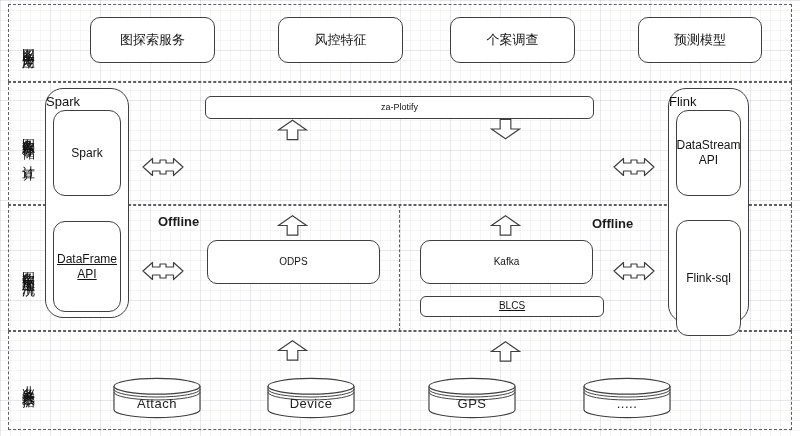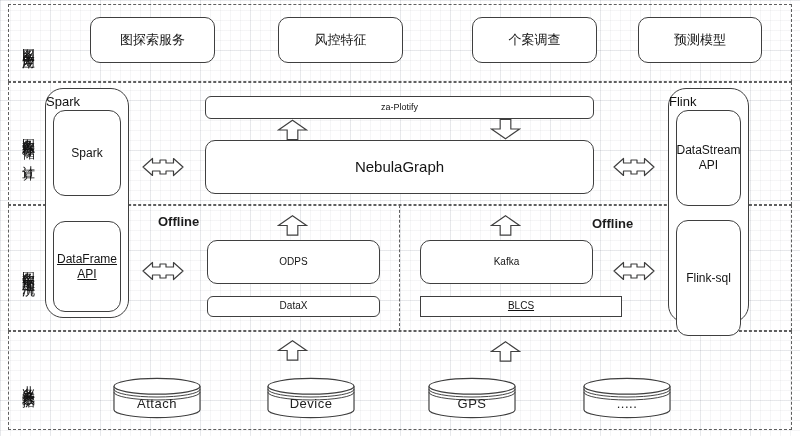--- a/index.html
+++ b/index.html
@@ -53,37 +53,36 @@
   <div class="band" style="top:205px;height:126px;"></div>
   <div class="band" style="top:331px;height:99px;"></div>
 
   <div class="vlabel" style="top:4px;height:78px;">图服务应用</div>
   <div class="vlabel" style="top:82px;height:123px;">图数据存储&amp;计算</div>
   <div class="vlabel" style="top:205px;height:126px;">图数据加工清洗</div>
   <div class="vlabel" style="top:331px;height:99px;">业务关系数据</div>
 
   <div class="node app-box" style="left:90px;">图探索服务</div>
   <div class="node app-box" style="left:278px;">风控特征</div>
-  <div class="node app-box" style="left:472px;">个案调查</div>
+  <div class="node app-box" style="left:450px;">个案调查</div>
   <div class="node app-box" style="left:638px;width:124px;">预测模型</div>
 
   <div class="group" style="left:45px;top:88px;width:84px;height:230px;">
     <div class="group-title">Spark</div>
   </div>
   <div class="node inner" style="left:53px;top:110px;width:68px;height:86px;">Spark</div>
   <div class="node inner" style="left:53px;top:221px;width:68px;height:91px;text-decoration:underline;">DataFrame API</div>
 
   <div class="group" style="left:668px;top:88px;width:81px;height:235px;">
     <div class="group-title">Flink</div>
   </div>
-  <div class="node inner" style="left:676px;top:110px;width:65px;height:96px;">DataStream API</div>
+  <div class="node inner" style="left:676px;top:110px;width:65px;height:86px;">DataStream API</div>
   <div class="node inner" style="left:676px;top:220px;width:65px;height:116px;">Flink-sql</div>
 
   <div class="node wide-sm" style="left:205px;top:96px;width:389px;height:23px;">za-Plotify</div>
-  <div class="node" style="left:205px;top:140px;width:389px;height:54px;border-radius:10px;font-size:15px;">NebulaGraph</div>
 
   <div class="arrow" style="left:277px;top:119px;">
     <svg width="31" height="22" viewBox="0 0 32 22">
         <path d="M16 1 L30.5 11 L21.5 11 L21.5 21 L10.5 21 L10.5 11 L1.5 11 Z" fill="#fff" stroke="#3f3f3f" stroke-width="1.2"></path>
       </svg>
   </div>
   <div class="arrow" style="left:490px;top:118px;">
     <svg width="31" height="22" viewBox="0 0 32 22">
         <path d="M16 21 L30.5 11 L21.5 11 L21.5 1 L10.5 1 L10.5 11 L1.5 11 Z" fill="#fff" stroke="#3f3f3f" stroke-width="1.2"></path>
       </svg>
@@ -97,23 +96,22 @@
     <svg width="42" height="22" viewBox="0 0 42 22">
         <path d="M1 11 L10.5 2.5 L10.5 7 L18 7 L18 4 L24 4 L24 7 L31.5 7 L31.5 2.5 L41 11 L31.5 19.5 L31.5 15 L24 15 L24 18 L18 18 L18 15 L10.5 15 L10.5 19.5 Z" fill="#fff" stroke="#3f3f3f" stroke-width="1.2" stroke-linejoin="round"></path>
       </svg>
   </div>
 
   <div class="divider" style="left:399px;top:205px;height:126px;"></div>
   <div class="region-label" style="left:158px;top:214px;">Offline</div>
   <div class="region-label" style="left:592px;top:216px;">Offline</div>
 
   <div class="node wide-md" style="left:207px;top:240px;width:173px;height:44px;">ODPS</div>
-  <div class="node wide-md" style="left:207px;top:296px;width:173px;height:21px;border-radius:6px;">DataX</div>
   <div class="node wide-md" style="left:420px;top:240px;width:173px;height:44px;">Kafka</div>
-  <div class="node wide-md" style="left:420px;top:296px;width:202px;height:21px;border-radius:0;text-decoration:underline;">BLCS</div>
+  <div class="node wide-md" style="left:420px;top:296px;width:184px;height:21px;border-radius:6px;text-decoration:underline;">BLCS</div>
 
   <div class="arrow" style="left:277px;top:214px;">
     <svg width="31" height="23" viewBox="0 0 32 22">
         <path d="M16 1 L30.5 11 L21.5 11 L21.5 21 L10.5 21 L10.5 11 L1.5 11 Z" fill="#fff" stroke="#3f3f3f" stroke-width="1.2"></path>
       </svg>
   </div>
   <div class="arrow" style="left:490px;top:214px;">
     <svg width="31" height="23" viewBox="0 0 32 22">
         <path d="M16 1 L30.5 11 L21.5 11 L21.5 21 L10.5 21 L10.5 11 L1.5 11 Z" fill="#fff" stroke="#3f3f3f" stroke-width="1.2"></path>
       </svg>

